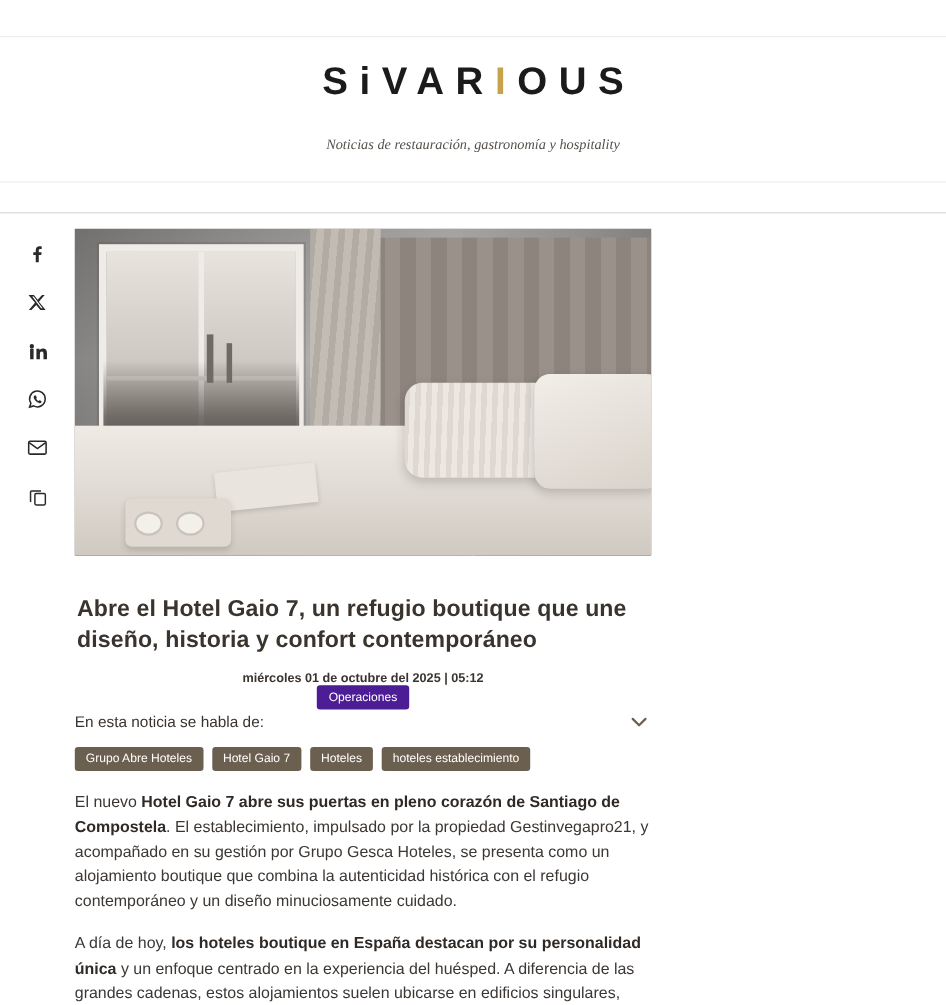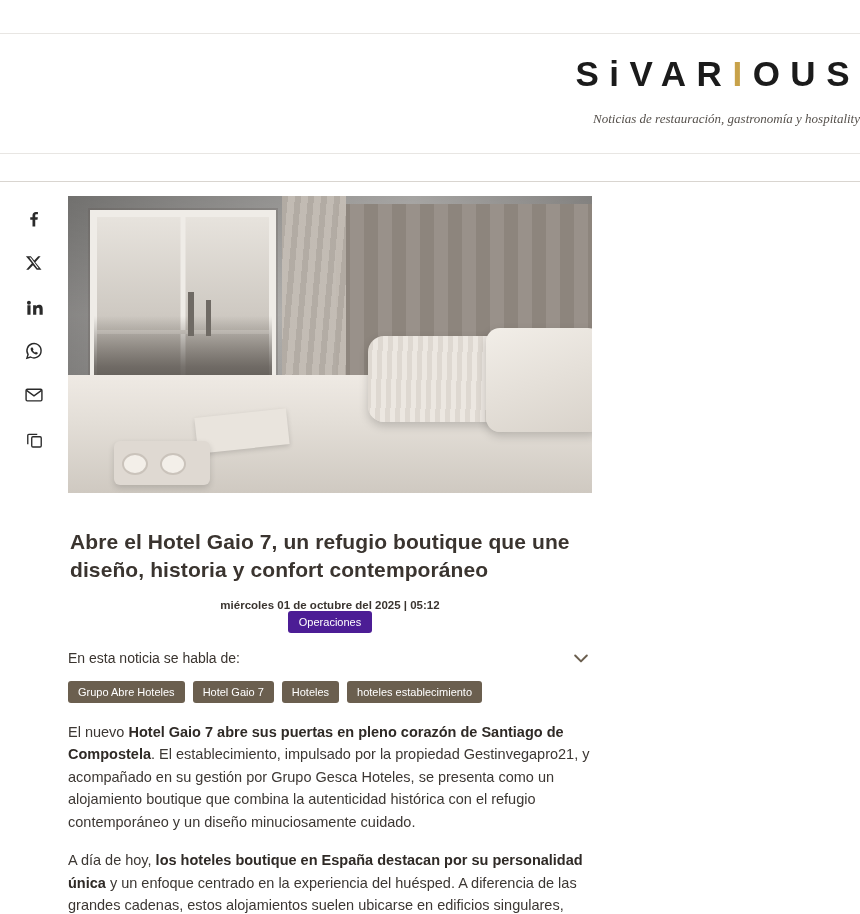--- a/index.html
+++ b/index.html
@@ -19,39 +19,39 @@
   
   .top-strip {
     height: 34px;
     background: #ffffff;
     border-bottom: 1px solid #e8e6e3;
   }
   .header-band {
     background: #ffffff;
     border-bottom: 1px solid #e8e6e3;
     padding: 22px 0 26px 0;
-    text-align: right;
+    text-align: center;
   }
   .logo {
     font-family: "Liberation Sans", sans-serif;
     font-size: 35px;
     font-weight: 700;
     letter-spacing: 0.30em;
     color: #1b1b1b;
     line-height: 1;
     padding-left: 0.3em;
   }
   .logo .dotless {
     color: #1b1b1b;
   }
   .logo .accent {
     color: #c8a24a;
   }
   .tagline {
-    margin-top: 20px;
+    margin-top: 32px;
     font-family: "Liberation Serif", serif;
     font-style: italic;
     font-size: 13px;
     color: #55504b;
   }
   .sub-strip {
     height: 28px;
     background: #ffffff;
     border-bottom: 1px solid #d9d5d0;
   }
@@ -203,21 +203,20 @@
   .category-badge {
     background: #4c1d95;
     color: #ffffff;
     font-size: 11px;
     padding: 5px 11px;
     border-radius: 3px;
     cursor: pointer;
   }
 
   .talks-row {
-    margin-top: 14px;
     display: flex;
     align-items: center;
     justify-content: space-between;
   }
   .talks-label {
     font-size: 14px;
     color: #3a342f;
   }
   .chevron {
     width: 22px; height: 22px;

